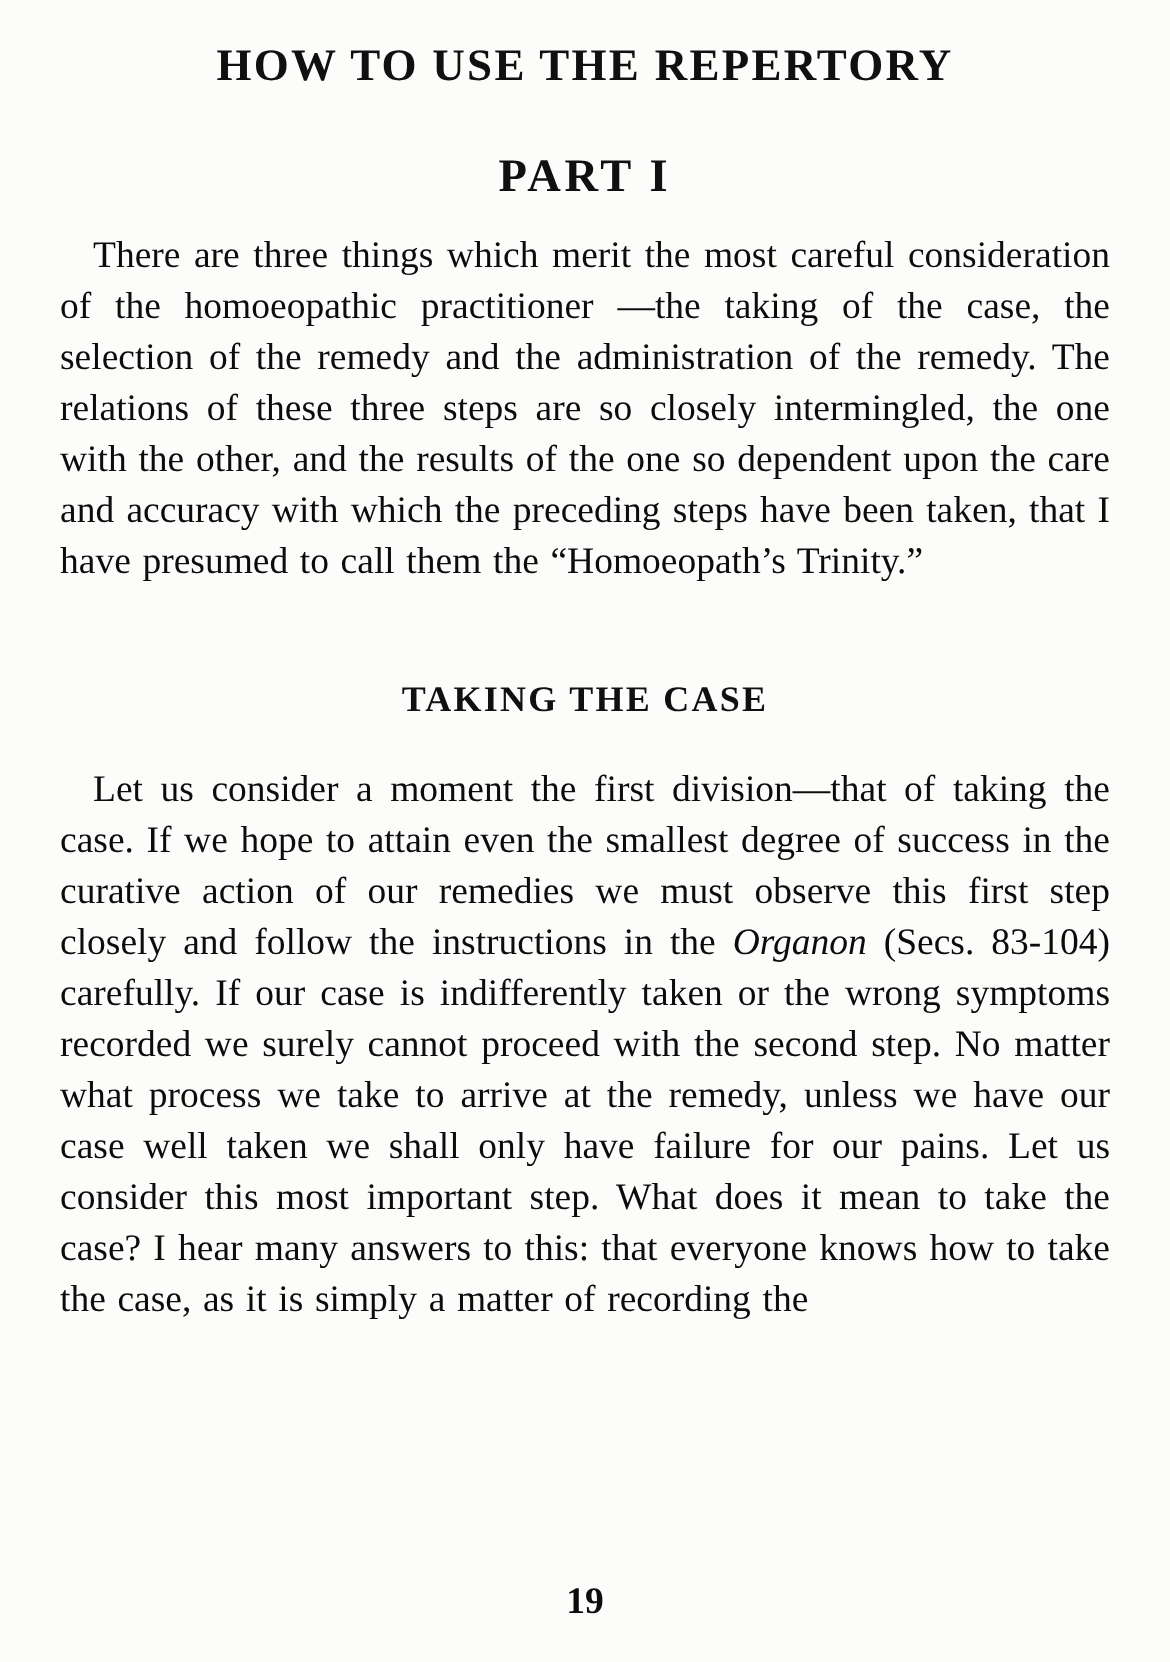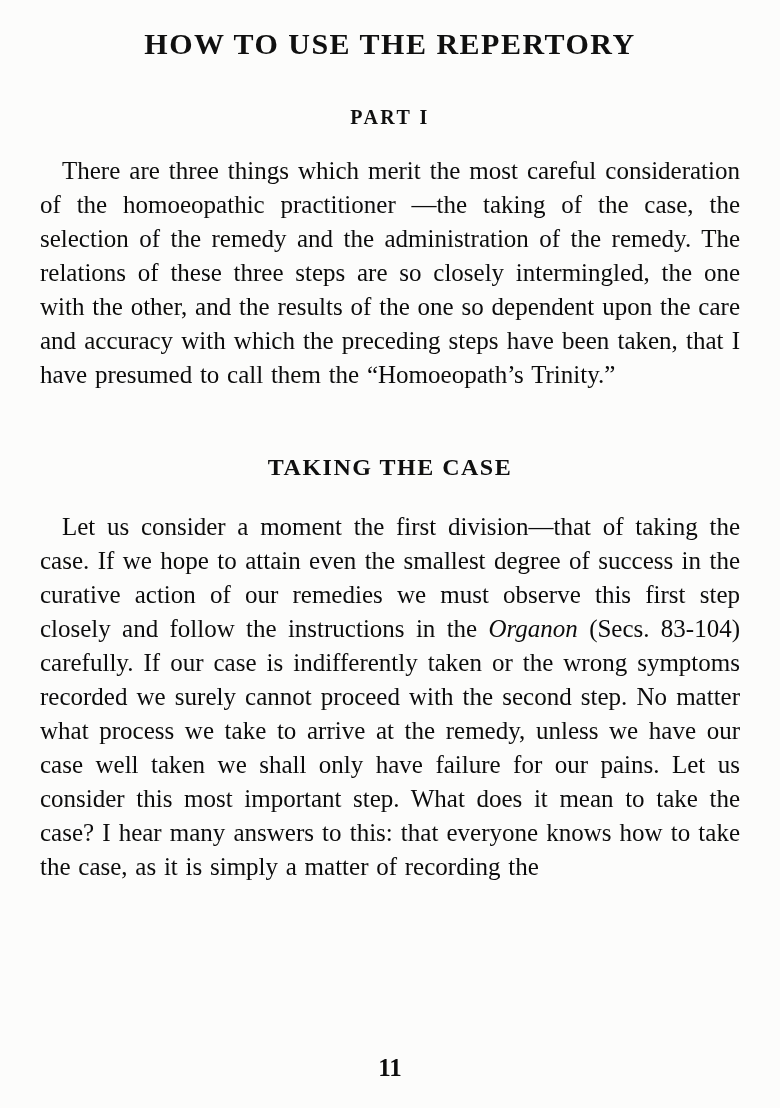--- a/index.html
+++ b/index.html
@@ -24,21 +24,21 @@
     text-align: center;
     font-size: 30px;
     font-weight: bold;
     letter-spacing: 1.5px;
     line-height: 36px;
     white-space: nowrap;
   }
   .part {
     margin: 38px 0 0 0;
     text-align: center;
-    font-size: 20px;
+    font-size: 31px;
     font-weight: bold;
     letter-spacing: 2.5px;
     line-height: 34px;
     font-family: Liberation Serif, serif;
   }
   .body-text {
     margin: 0;
     font-size: 25px;
     line-height: 34px;
     text-align: justify;
@@ -76,15 +76,15 @@
   <h1 class="title">HOW TO USE THE REPERTORY</h1>
 
   <h2 class="part">PART I</h2>
 
   <p class="body-text p1">There are three things which merit the most careful consideration of the homoeopathic practitioner —the taking of the case, the selection of the remedy and the administration of the remedy. The relations of these three steps are so closely intermingled, the one with the other, and the results of the one so dependent upon the care and accuracy with which the preceding steps have been taken, that I have presumed to call them the “Homoeopath’s Trinity.”</p>
 
   <h3 class="section-heading">TAKING THE CASE</h3>
 
   <p class="body-text p2"><span>Let us consider a moment the first division—that of taking the case. If we hope to attain even the smallest degree of success in the curative action of our remedies we must observe this first step closely and follow the instructions in the </span><em class="organon">Organon</em><span> (Secs. 83-104) carefully. If our case is indifferently taken or the wrong symptoms recorded we surely cannot proceed with the second step. No matter what process we take to arrive at the remedy, unless we have our case well taken we shall only have failure for our pains. Let us consider this most important step. What does it mean to take the case? I hear many answers to this: that everyone knows how to take the case, as it is simply a matter of recording the</span></p>
 
-  <div class="page-number">11</div>
+  <div class="page-number">19</div>
 
 </div>
 
 </body></html>

